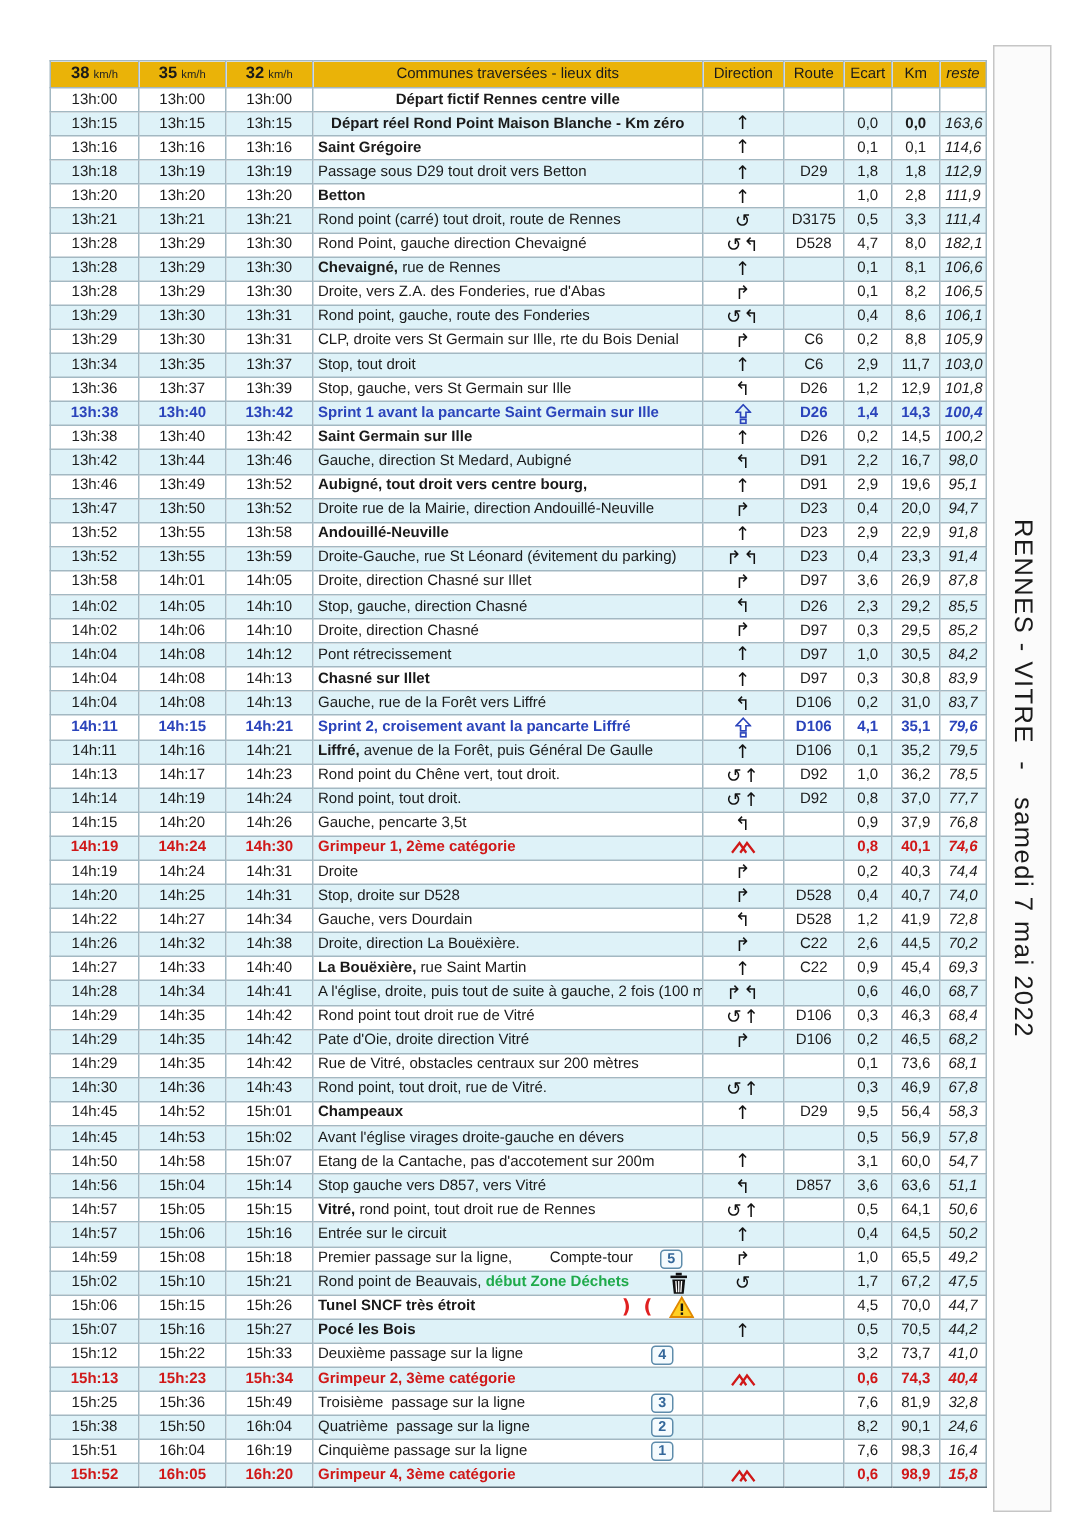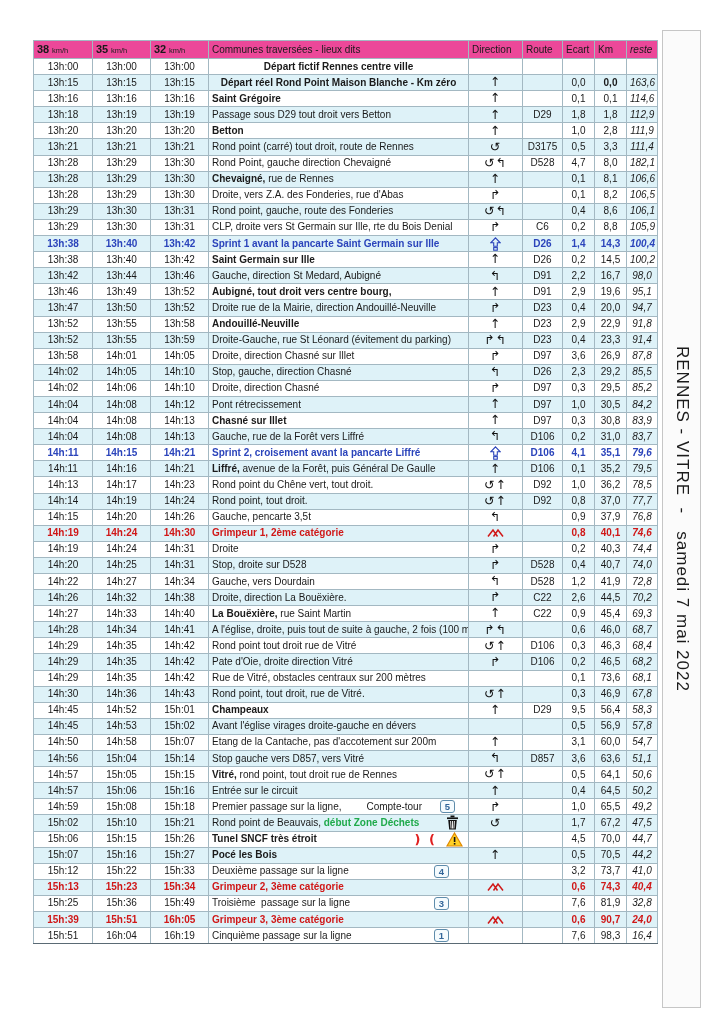--- a/index.html
+++ b/index.html
@@ -2,21 +2,21 @@
 <html><head>
 <meta charset="utf-8">
 <style>
   html,body{margin:0;padding:0;background:#fff;}
   .page{position:relative;width:724px;height:1024px;background:#ffffff;overflow:hidden;
         font-family:"Liberation Sans","DejaVu Sans",sans-serif;color:#1a1a1a;}
   table.roadbook{position:absolute;left:33px;top:40px;width:624px;border-collapse:collapse;
         table-layout:fixed;border:1px solid #84949f;}
   .roadbook th,.roadbook td{border:1px solid #a3b8c2;font-size:10px;height:15.1px;
         padding:0 3px;overflow:hidden;white-space:nowrap;vertical-align:middle;line-height:1;}
-  .roadbook thead th{background:#ec4899;font-weight:normal;text-align:left;height:17px;}
+  .roadbook thead th{background:#eab308;font-weight:normal;text-align:center;height:17px;}
   .roadbook tbody tr:nth-child(even){background:#def2f8;}
   .roadbook tbody tr:last-child td{border-bottom:1.5px solid #5a6a74;}
   .hb{font-weight:bold;font-size:11px;}
   .hs{font-size:7.5px;color:#222;}
   .h-desc{font-weight:bold;font-size:10.5px;}
   .h-km{font-weight:bold;}
   .h-reste{font-style:italic;}
   .c-time{text-align:center;}
   .c-dir{text-align:center;padding:0;}
   .c-route,.c-ecart,.c-km{text-align:center;}
@@ -275,20 +275,58 @@
           <td class="c-dir">
             <span class="dwrap" style="justify-content:center">
               <span class="arrow">↱</span>
             </span>
           </td>
           <td class="c-route">C6</td>
           <td class="c-ecart">0,2</td>
           <td class="c-km">8,8</td>
           <td class="c-reste">105,9</td>
         </tr>
+        <tr>
+          <td class="c-time">13h:34</td>
+          <td class="c-time">13h:35</td>
+          <td class="c-time">13h:37</td>
+          <td class="c-desc">
+            <span class="dwrap">
+              <span class="p">Stop, tout droit</span>
+            </span>
+          </td>
+          <td class="c-dir">
+            <span class="dwrap" style="justify-content:center">
+              <span class="arrow">↑</span>
+            </span>
+          </td>
+          <td class="c-route">C6</td>
+          <td class="c-ecart">2,9</td>
+          <td class="c-km">11,7</td>
+          <td class="c-reste">103,0</td>
+        </tr>
+        <tr>
+          <td class="c-time">13h:36</td>
+          <td class="c-time">13h:37</td>
+          <td class="c-time">13h:39</td>
+          <td class="c-desc">
+            <span class="dwrap">
+              <span class="p">Stop, gauche, vers St Germain sur Ille</span>
+            </span>
+          </td>
+          <td class="c-dir">
+            <span class="dwrap" style="justify-content:center">
+              <span class="arrow">↰</span>
+            </span>
+          </td>
+          <td class="c-route">D26</td>
+          <td class="c-ecart">1,2</td>
+          <td class="c-km">12,9</td>
+          <td class="c-reste">101,8</td>
+        </tr>
         <tr class="r-sprint">
           <td class="c-time">13h:38</td>
           <td class="c-time">13h:40</td>
           <td class="c-time">13h:42</td>
           <td class="c-desc">
             <span class="dwrap">
               <span class="p pb">Sprint 1 avant la pancarte Saint Germain sur Ille</span>
             </span>
           </td>
           <td class="c-dir">
@@ -1115,62 +1153,82 @@
             </span>
           </td>
           <td class="c-dir">
             <span class="dwrap" style="justify-content:center"></span>
           </td>
           <td class="c-route"></td>
           <td class="c-ecart">7,6</td>
           <td class="c-km">81,9</td>
           <td class="c-reste">32,8</td>
         </tr>
+        <tr>
+          <td class="c-time">15h:38</td>
+          <td class="c-time">15h:50</td>
+          <td class="c-time">16h:04</td>
+          <td class="c-desc">
+            <span class="dwrap">
+              <span class="p">Quatrième  passage sur la ligne</span>
+              <span class="extras" style="padding-right:16px">
+                <span class="badge">2</span>
+              </span>
+            </span>
+          </td>
+          <td class="c-dir">
+            <span class="dwrap" style="justify-content:center"></span>
+          </td>
+          <td class="c-route"></td>
+          <td class="c-ecart">8,2</td>
+          <td class="c-km">90,1</td>
+          <td class="c-reste">24,6</td>
+        </tr>
+        <tr>
+          <td class="c-time">15h:51</td>
+          <td class="c-time">16h:04</td>
+          <td class="c-time">16h:19</td>
+          <td class="c-desc">
+            <span class="dwrap">
+              <span class="p">Cinquième passage sur la ligne</span>
+              <span class="extras" style="padding-right:16px">
+                <span class="badge">1</span>
+              </span>
+            </span>
+          </td>
+          <td class="c-dir">
+            <span class="dwrap" style="justify-content:center"></span>
+          </td>
+          <td class="c-route"></td>
+          <td class="c-ecart">7,6</td>
+          <td class="c-km">98,3</td>
+          <td class="c-reste">16,4</td>
+        </tr>
         <tr class="r-climb">
-          <td class="c-time">15h:39</td>
-          <td class="c-time">15h:51</td>
+          <td class="c-time">15h:52</td>
           <td class="c-time">16h:05</td>
-          <td class="c-desc">
-            <span class="dwrap">
-              <span class="p pb">Grimpeur 3, 3ème catégorie</span>
+          <td class="c-time">16h:20</td>
+          <td class="c-desc">
+            <span class="dwrap">
+              <span class="p pb">Grimpeur 4, 3ème catégorie</span>
             </span>
           </td>
           <td class="c-dir">
             <span class="dwrap" style="justify-content:center">
               <span class="icn">
                 <svg width="17" height="10" viewBox="0 0 17 10">
                   <path d="M1 8.5 L6 2 L10.5 8.5 M6.5 8.5 L11 2 L16 8.5" fill="none" stroke="#d01818" stroke-width="1.5"></path>
                 </svg>
               </span>
             </span>
           </td>
           <td class="c-route"></td>
           <td class="c-ecart">0,6</td>
-          <td class="c-km">90,7</td>
-          <td class="c-reste">24,0</td>
-        </tr>
-        <tr>
-          <td class="c-time">15h:51</td>
-          <td class="c-time">16h:04</td>
-          <td class="c-time">16h:19</td>
-          <td class="c-desc">
-            <span class="dwrap">
-              <span class="p">Cinquième passage sur la ligne</span>
-              <span class="extras" style="padding-right:16px">
-                <span class="badge">1</span>
-              </span>
-            </span>
-          </td>
-          <td class="c-dir">
-            <span class="dwrap" style="justify-content:center"></span>
-          </td>
-          <td class="c-route"></td>
-          <td class="c-ecart">7,6</td>
-          <td class="c-km">98,3</td>
-          <td class="c-reste">16,4</td>
+          <td class="c-km">98,9</td>
+          <td class="c-reste">15,8</td>
         </tr>
       </tbody>
   </table>
 
   <div class="strip">
     <span>RENNES - VITRE  -   samedi 7 mai 2022</span>
   </div>
 </div>
 
 </body></html>

